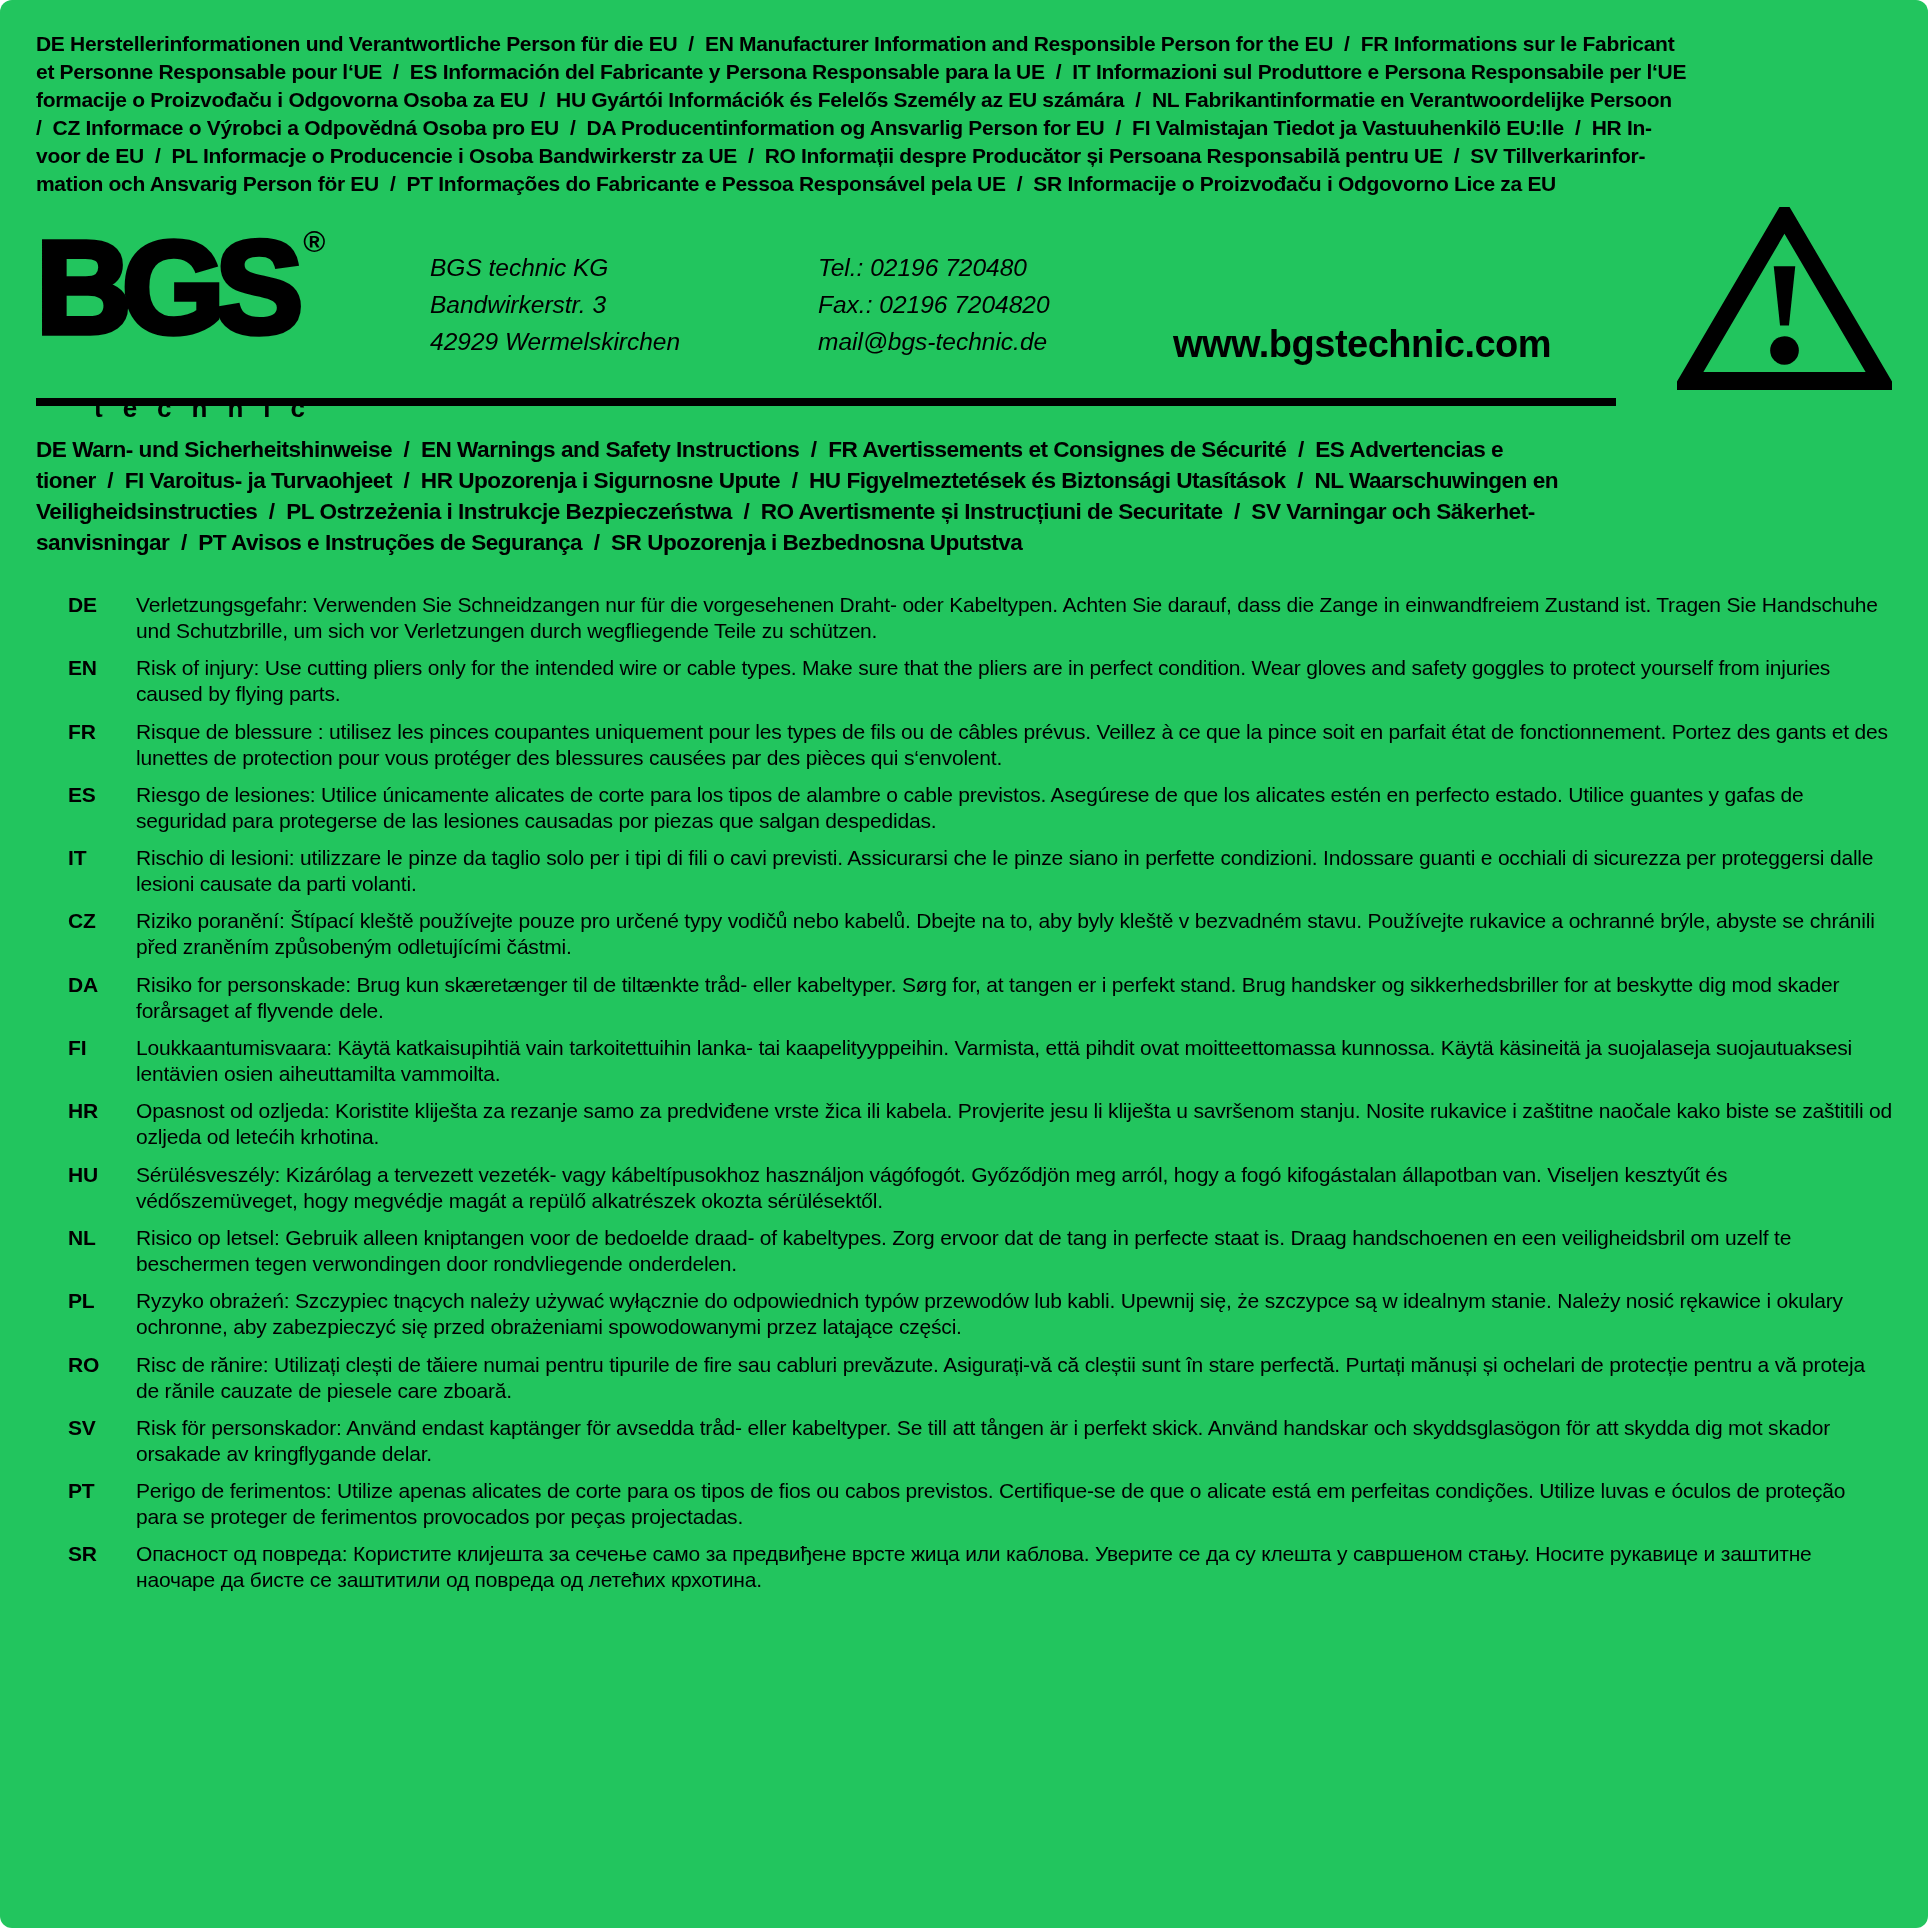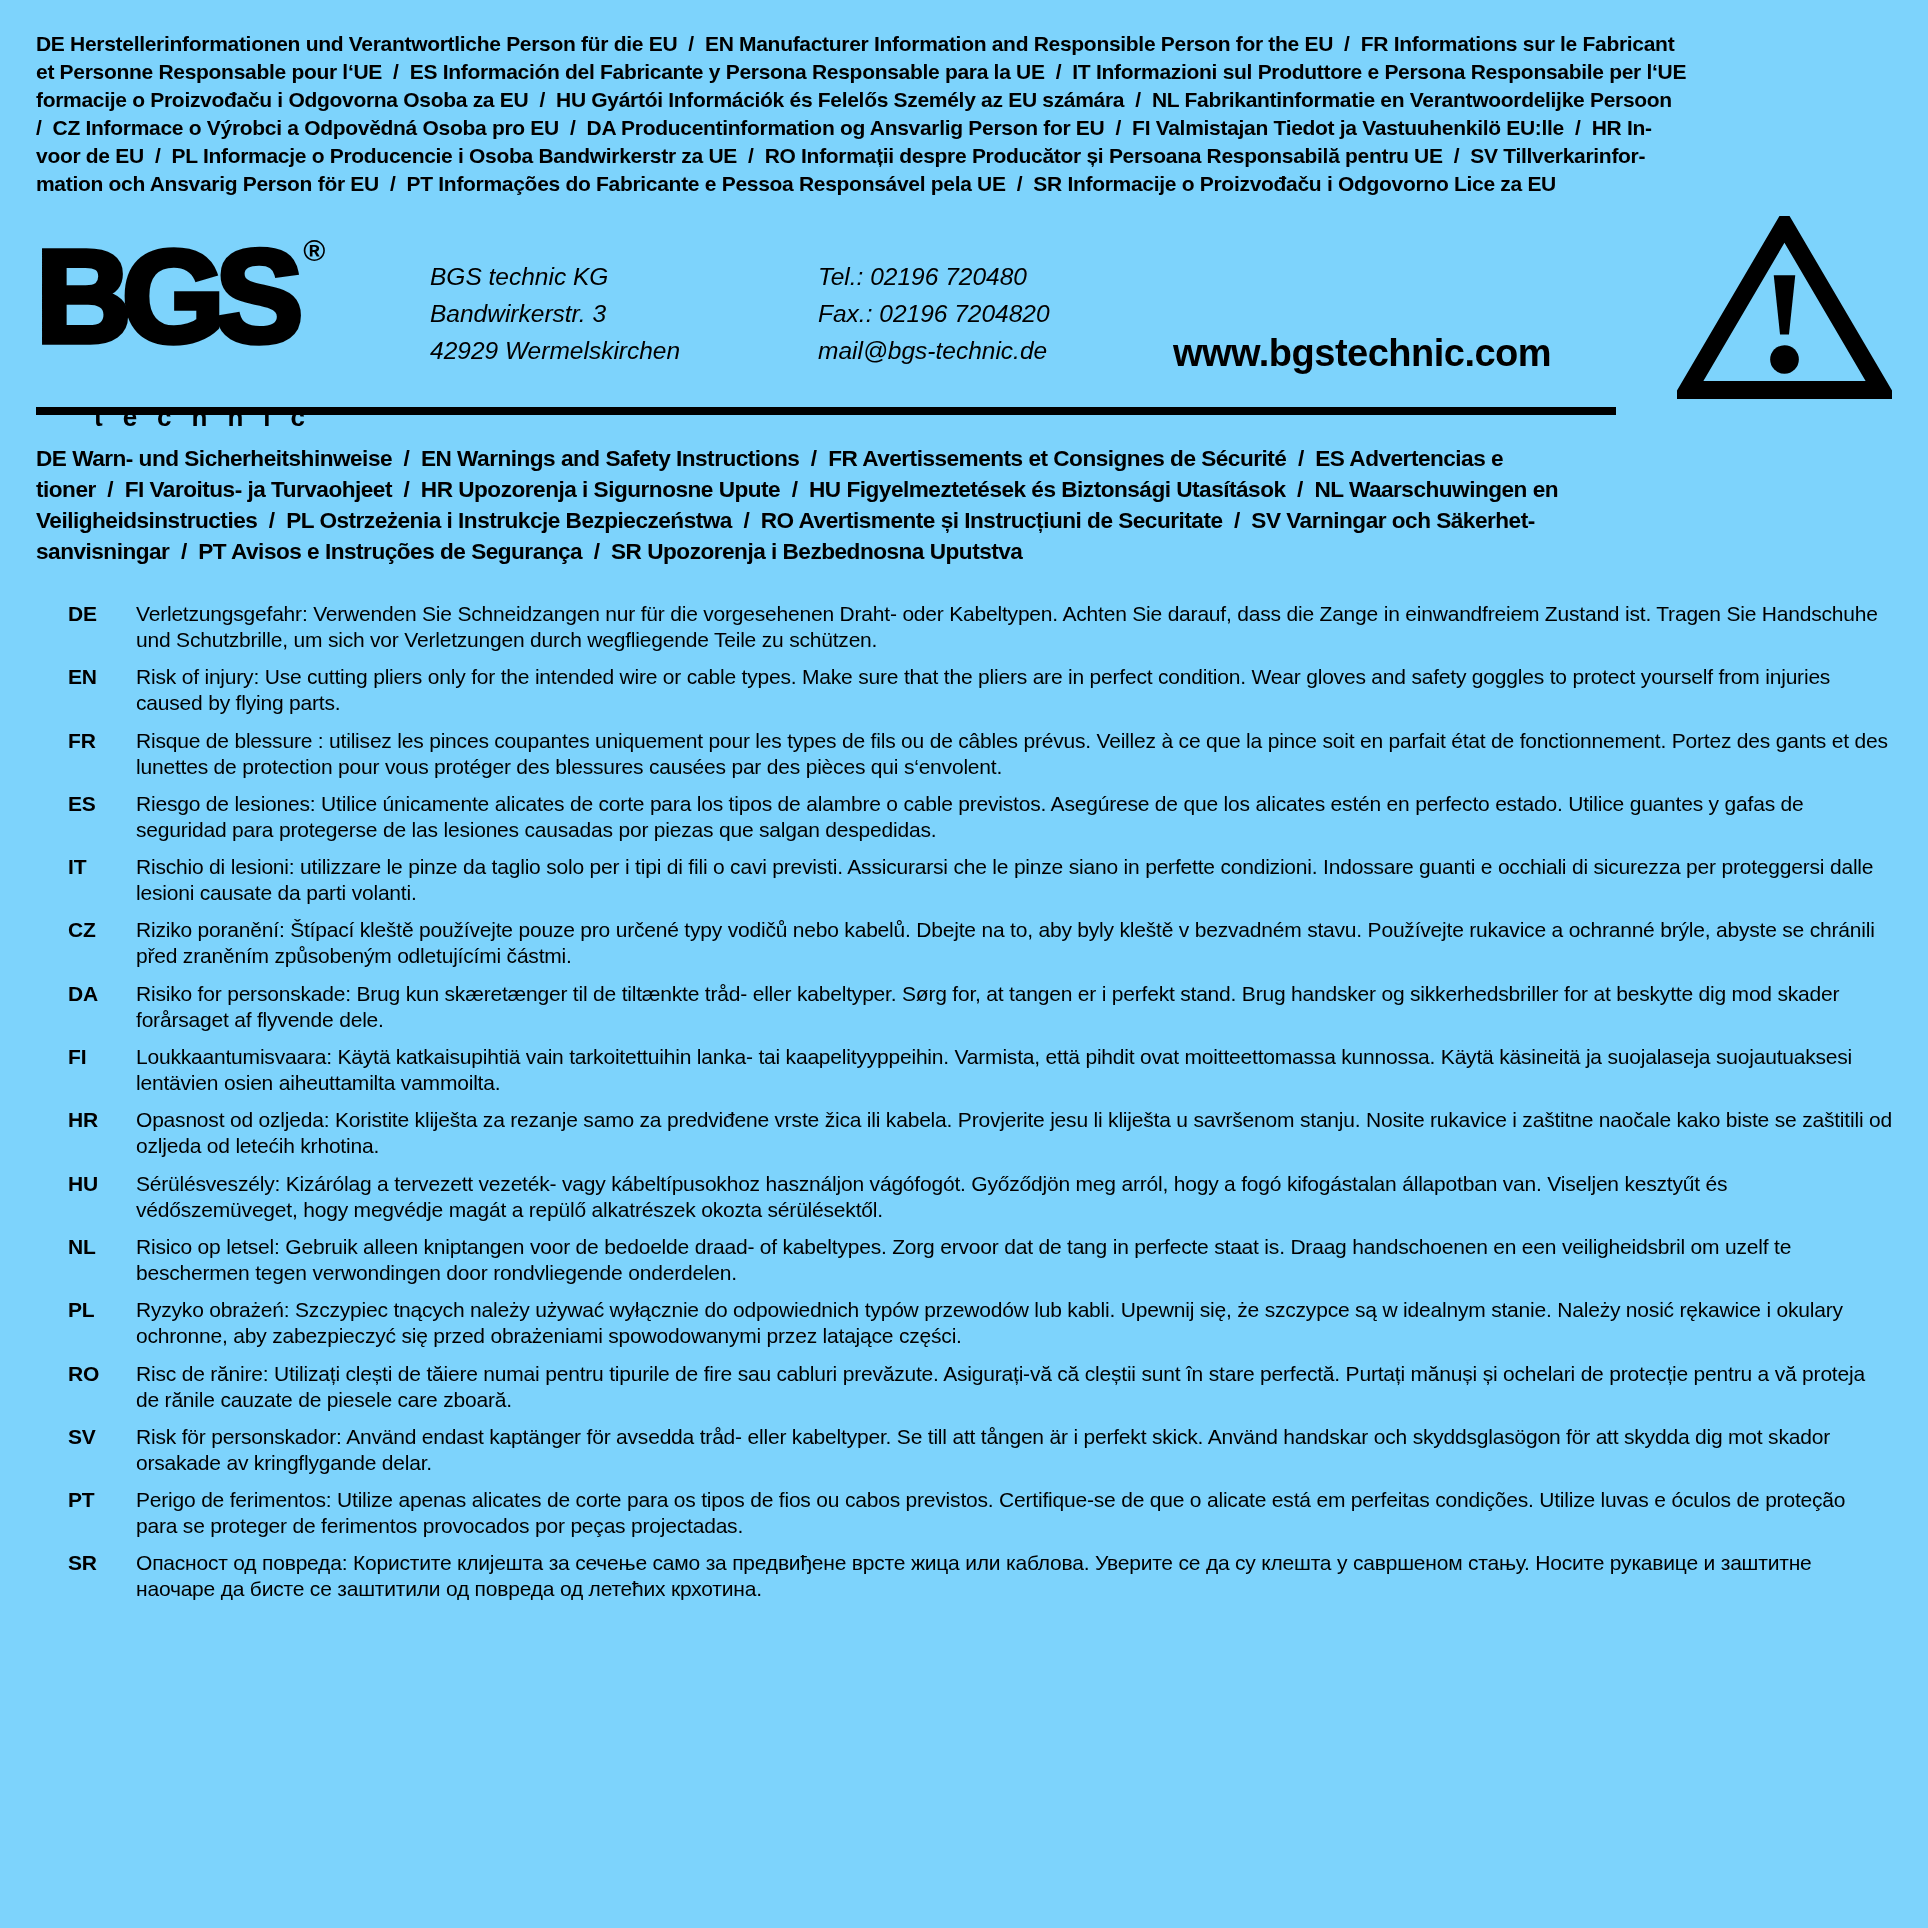--- a/index.html
+++ b/index.html
@@ -6,38 +6,39 @@
     margin: 0;
     padding: 0;
     background: #ffffff;
     font-family: "Liberation Sans", "DejaVu Sans", sans-serif;
     color: #000000;
   }
   .page {
     position: relative;
     width: 1928px;
     height: 1928px;
-    background: #7dd3fc;
+    background: #22c55e;
     box-sizing: border-box;
     padding: 30px 36px 0 36px;
     overflow: hidden;
+    border-radius: 12px;
   }
   .lines div { white-space: pre; }
 
   
   .header-title {
     font-weight: bold;
     font-size: 21px;
     line-height: 28px;
     letter-spacing: -0.3px;
   }
 
   
   .company-row {
-    margin-top: 30px;
+    margin-top: 21px;
     height: 171px;
     display: flex;
     align-items: center;
   }
   .logo {
     width: 311px;
     margin-right: 83px;
     flex: 0 0 auto;
   }
   .logo-mark {

